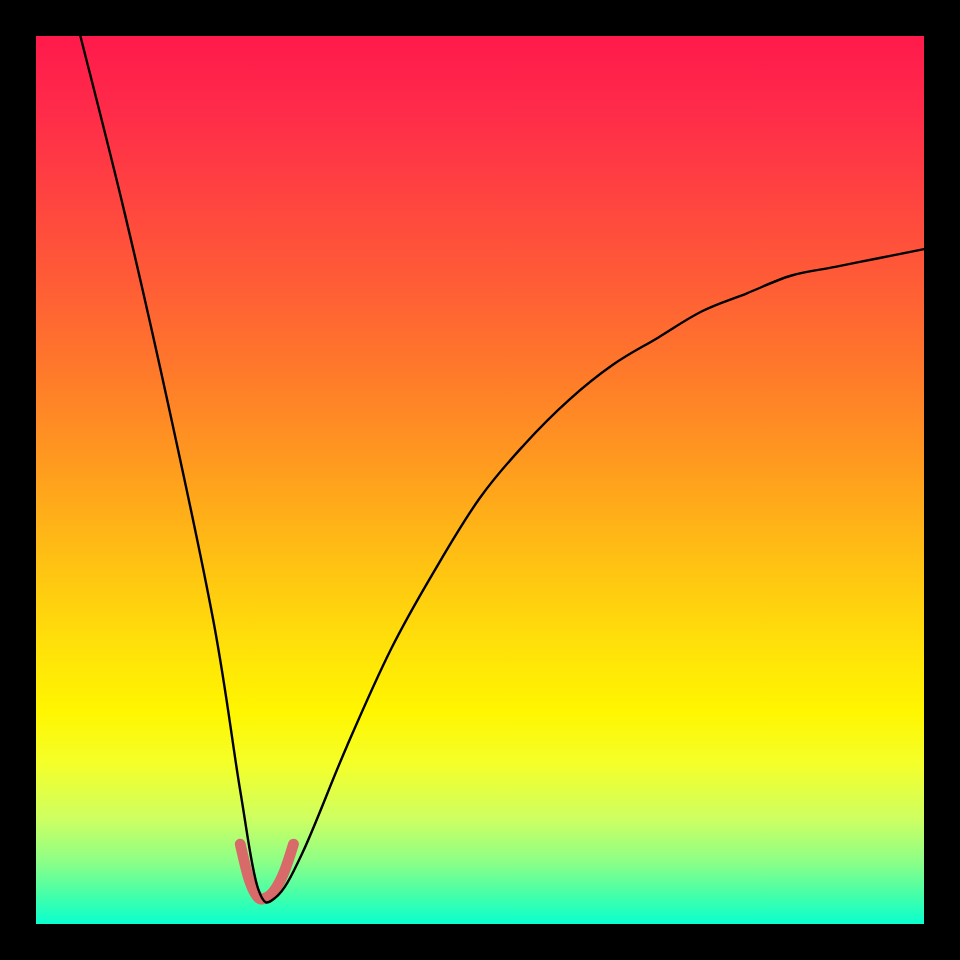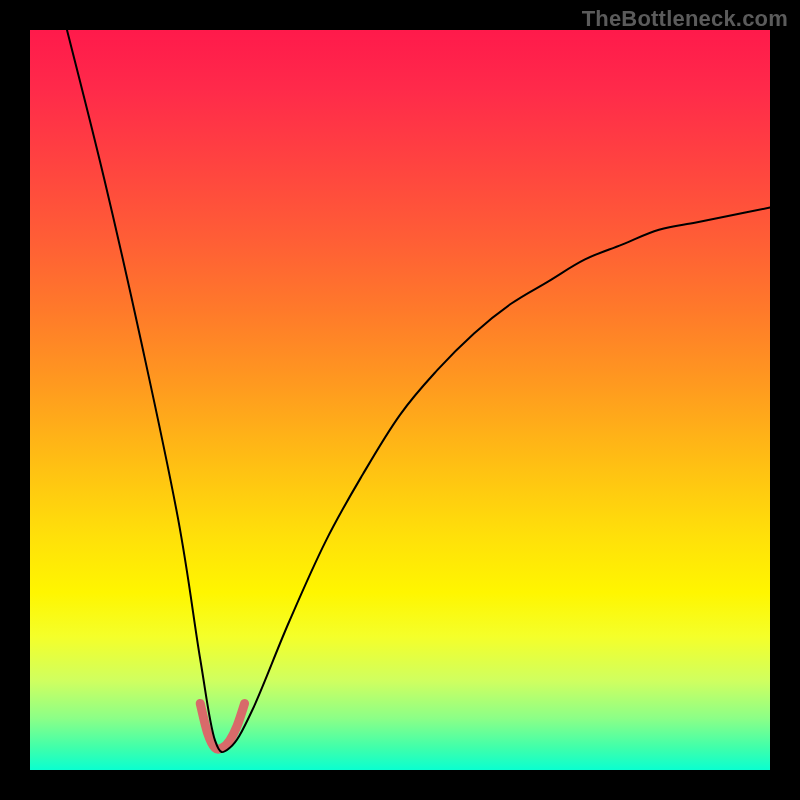--- a/index.html
+++ b/index.html
@@ -47,20 +47,19 @@
     position: absolute;
     left: 0; top: 0;
     width: 740px; height: 740px;
     overflow: visible;
   }
 </style>
 </head>
 <body>
 
 <div class="frame">
-  <div class="watermark">TheBottleneck.com</div>
   <div class="plot">
     <svg class="curves" viewBox="0 0 740 740" preserveAspectRatio="none">
       <path id="highlight-path" fill="none" stroke-linecap="round" stroke-linejoin="round" d="M 170.20000000000002 673.4 C 171.532 678.728, 174.936 695.008, 177.6 703 C 180.26399999999998 710.992, 182.33599999999998 715.136, 185 717.8 C 187.66400000000002 720.4639999999999, 189.736 719.132, 192.4 717.8 C 195.06400000000002 716.468, 197.136 714.396, 199.8 710.4 C 202.46400000000003 706.404, 204.53600000000003 702.26, 207.20000000000002 695.6 C 209.864 688.94, 213.268 677.396, 214.6 673.4" stroke="#d86a6a" stroke-width="9"></path>
       <path id="main-path" fill="none" stroke-linecap="round" stroke-linejoin="round" d="M 37 0 C 43.66 26.64, 60.68 92.056, 74 148 C 87.32 203.94400000000002, 97.68 249.52800000000002, 111 310.8 C 124.32 372.072, 137.344 431.12399999999997, 148 488.4 C 158.656 545.6759999999999, 163.54000000000002 589.04, 170.20000000000002 629 C 176.86 668.96, 179.672 694.4159999999999, 185 710.4 C 190.328 726.384, 193.14000000000001 723.1279999999999, 199.8 717.8 C 206.46 712.472, 211.344 703.444, 222 680.8 C 232.656 658.156, 245.68 622.636, 259 592 C 272.32 561.364, 282.68 537.24, 296 510.6 C 309.32 483.96000000000004, 319.68 466.644, 333 444 C 346.32 421.356, 356.68 403.44800000000004, 370 384.8 C 383.32 366.152, 393.68000000000006 355.05199999999996, 407.00000000000006 340.4 C 420.32000000000005 325.748, 430.68 315.38800000000003, 444 303.40000000000003 C 457.32 291.41200000000003, 467.68 283.124, 481 273.8 C 494.32 264.476, 504.68 259.592, 518 251.59999999999997 C 531.32 243.60799999999998, 541.68 236.06000000000003, 555 229.40000000000003 C 568.32 222.74000000000004, 578.68 219.92800000000003, 592 214.60000000000002 C 605.32 209.27200000000002, 615.68 203.79600000000008, 629 199.80000000000007 C 642.32 195.80400000000006, 652.68 195.064, 666 192.39999999999998 C 679.32 189.73599999999996, 689.68 187.664, 703 185 C 716.32 182.336, 733.34 178.93200000000002, 740 177.60000000000002" stroke="#000000" stroke-width="2"></path>
     </svg>
   </div>
 </div>
 
 </body></html>

